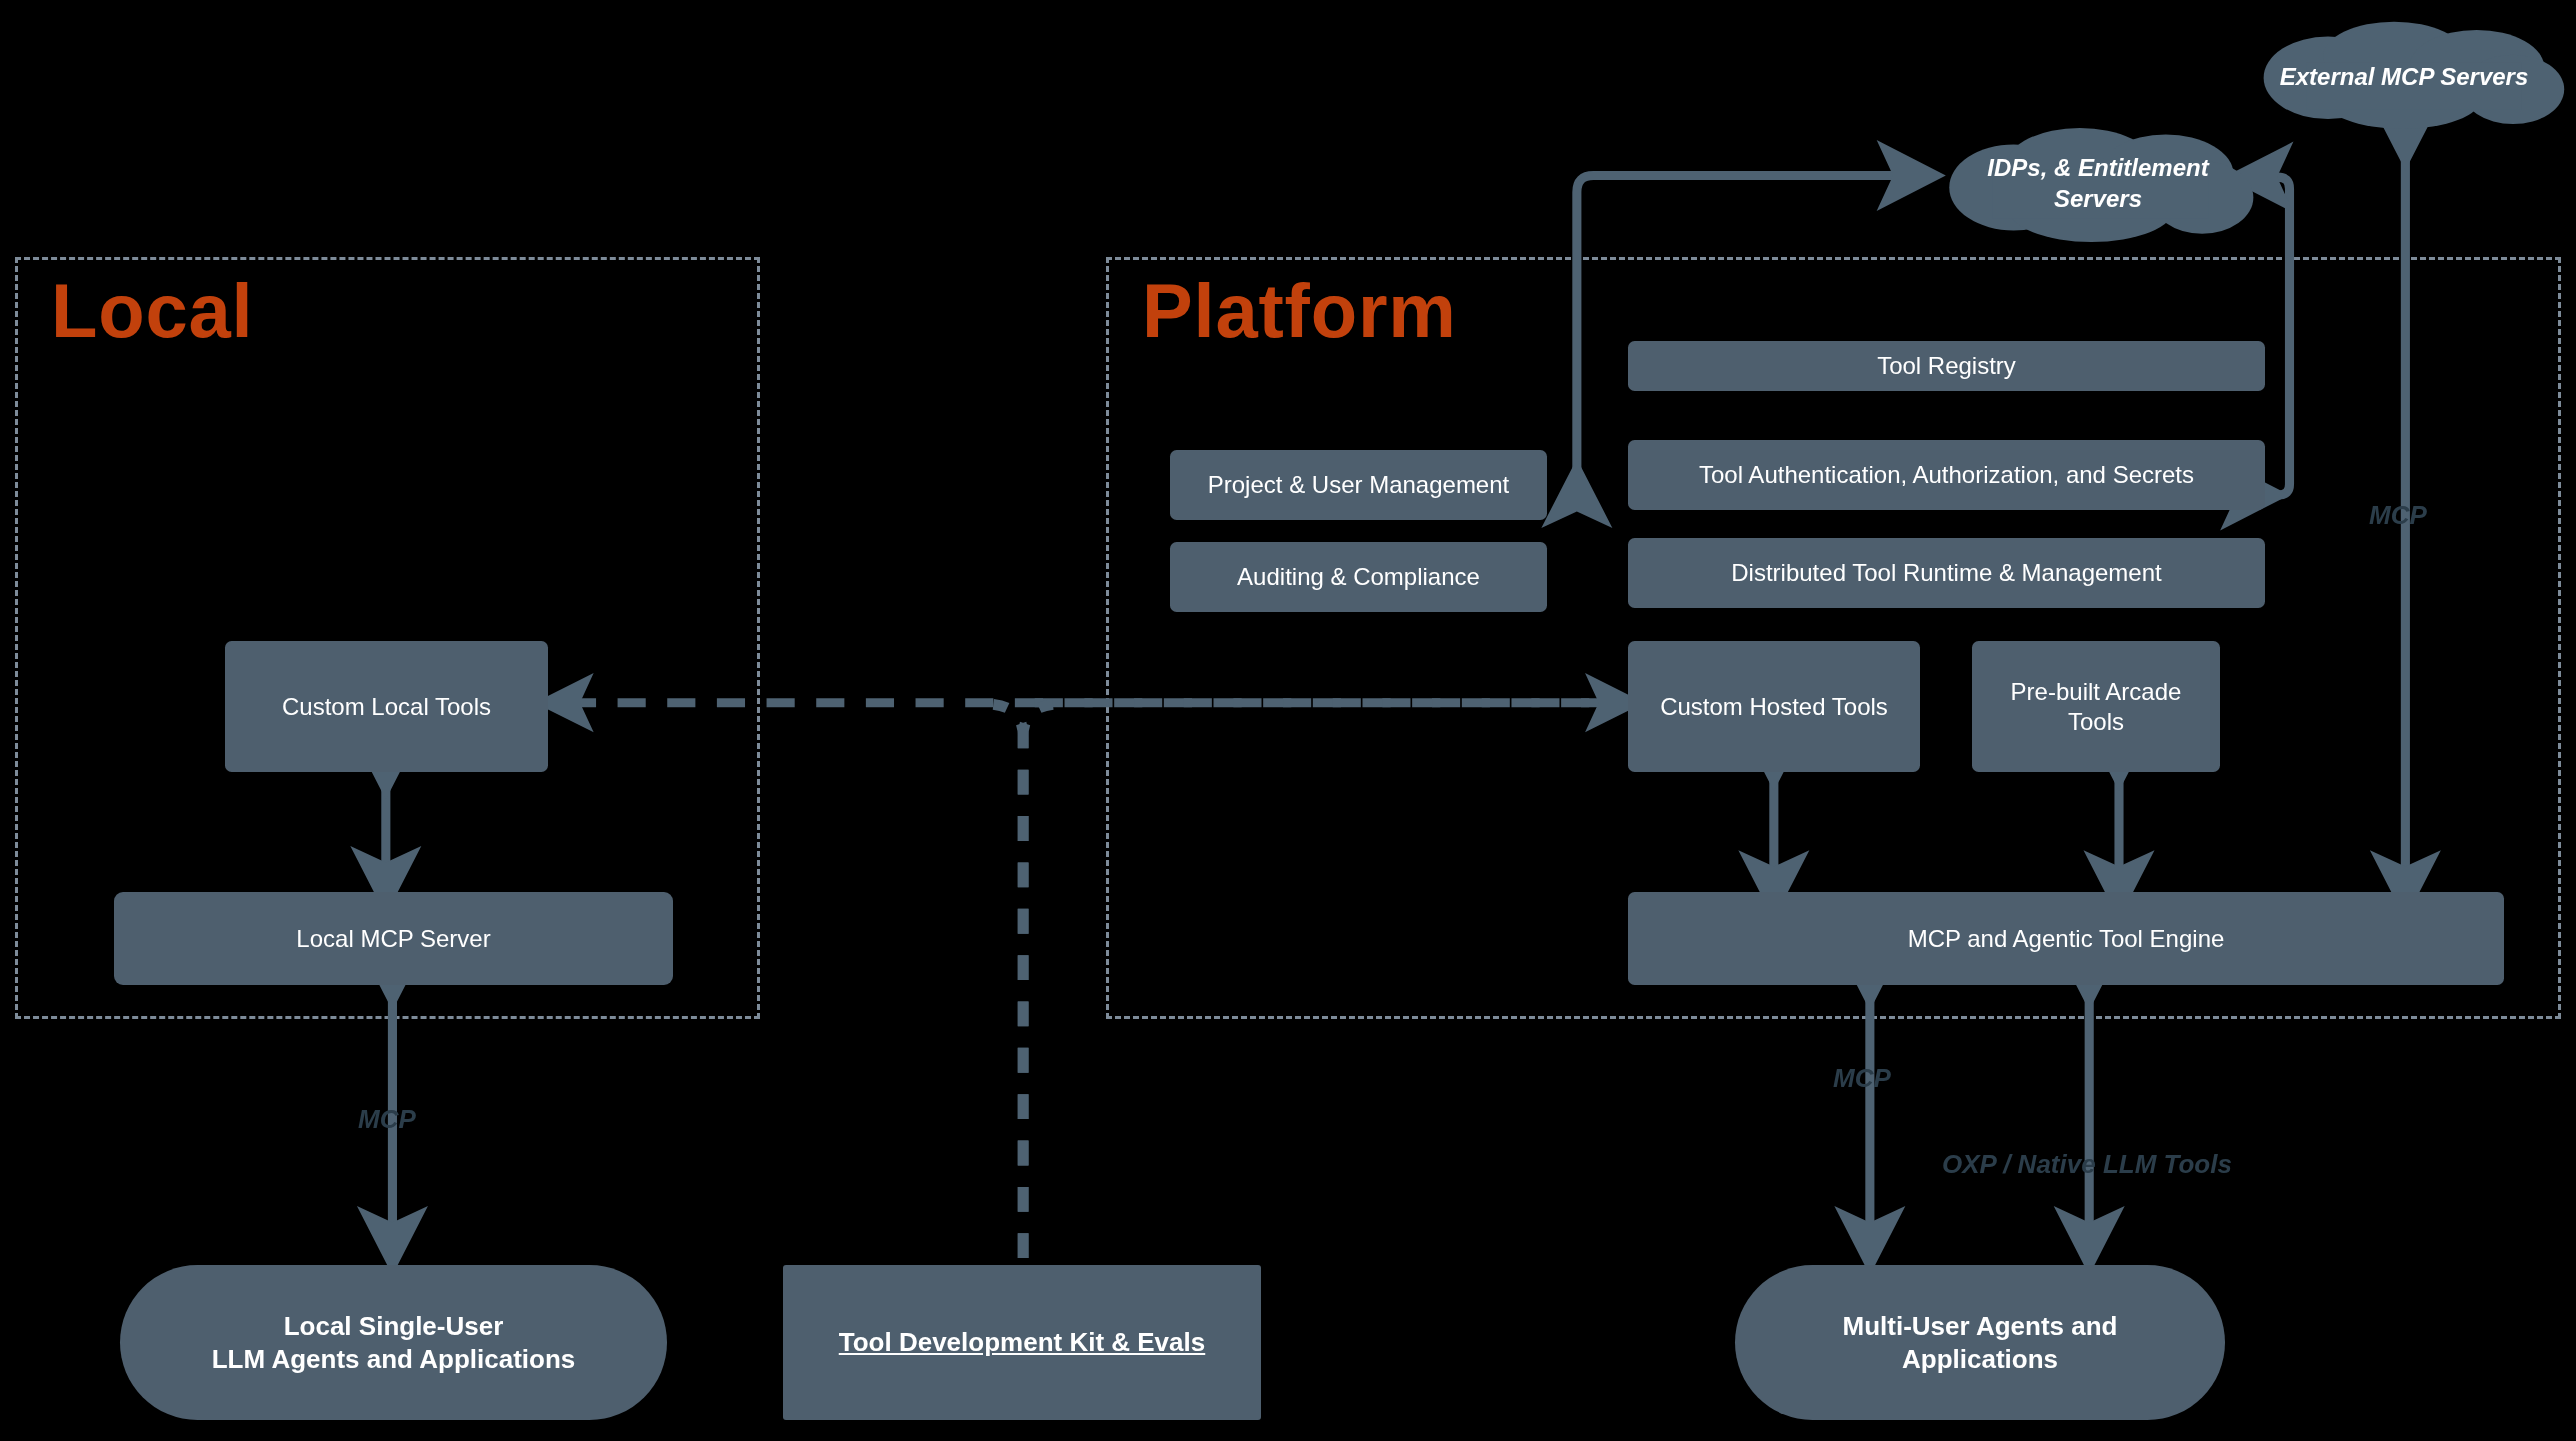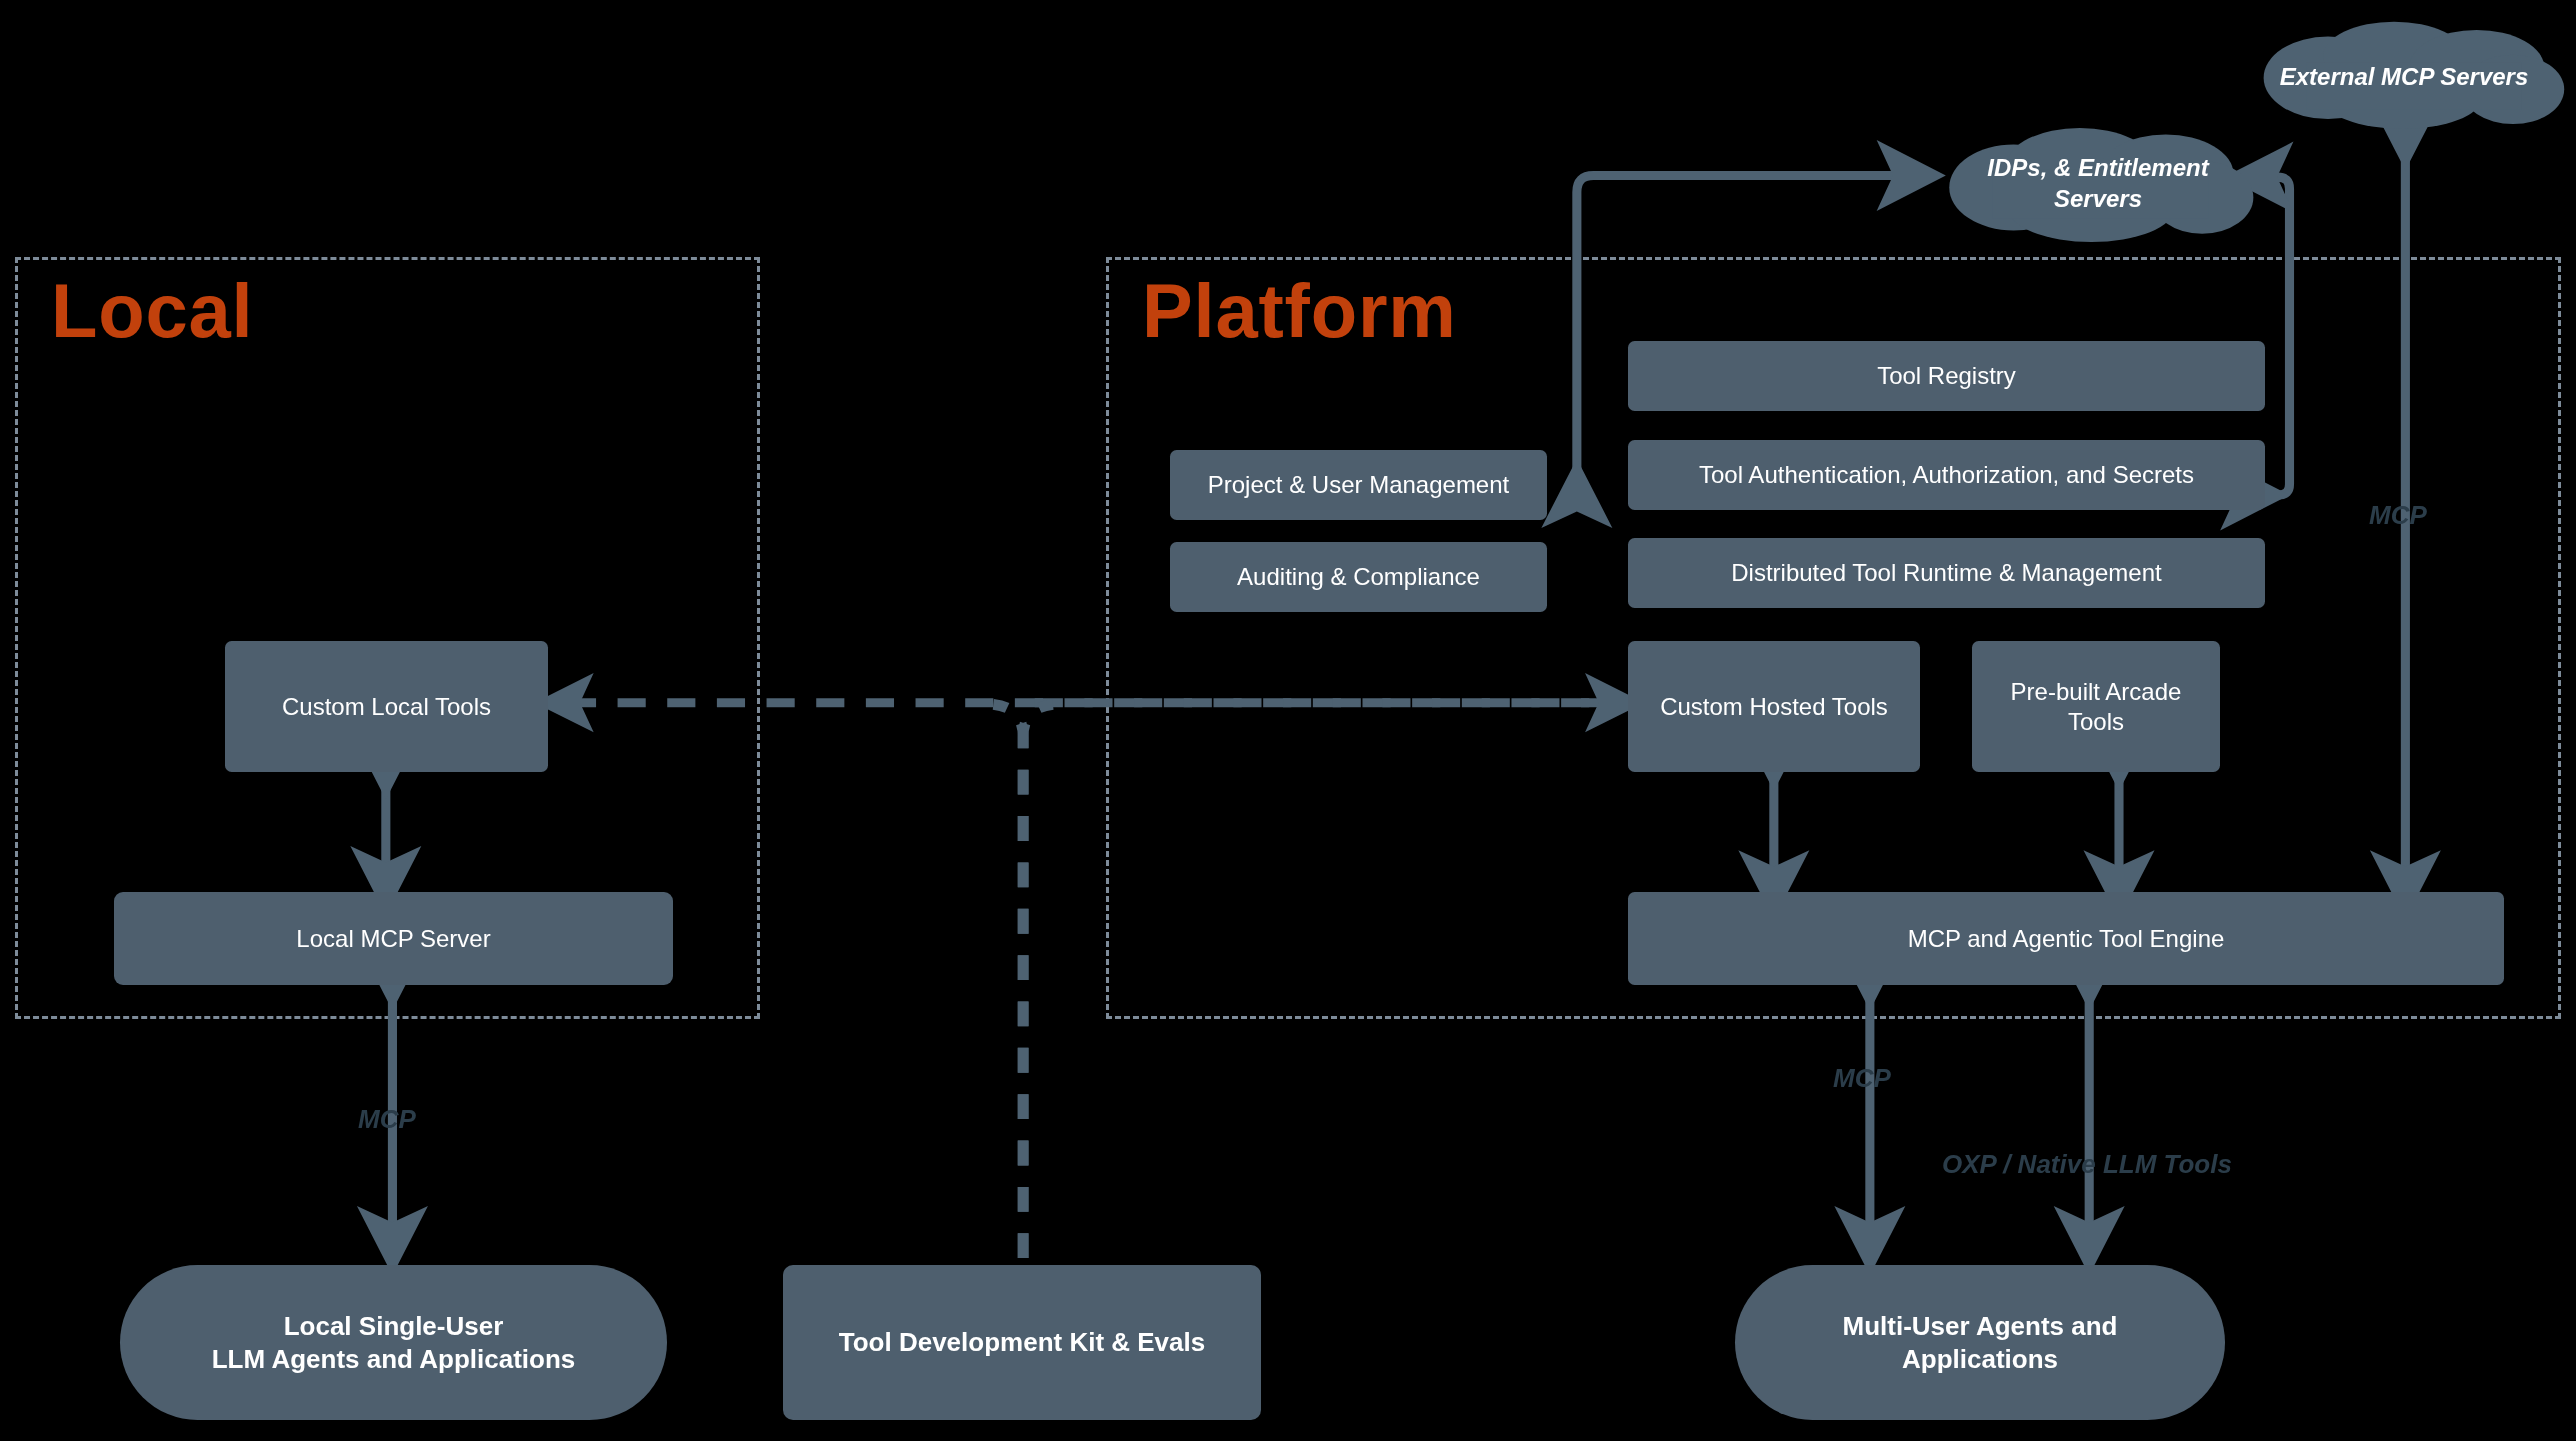--- a/index.html
+++ b/index.html
@@ -9,21 +9,21 @@
 
   
   .zone{position:absolute;border:3.3px dashed #7d8b99;box-sizing:border-box;}
   .zone-title{position:absolute;color:#c2410c;font-size:76px;font-weight:700;
               letter-spacing:0.8px;line-height:1;white-space:nowrap;}
 
   
   .box{position:absolute;background:#4e5f6e;border-radius:6.6px;
        display:flex;align-items:center;justify-content:center;
        color:#fff;text-align:center;box-sizing:border-box;padding:3.3px 11.6px;}
-  .box.sq{border-radius:10px;}
+  .box.sq{border-radius:3px;text-decoration:underline;}
   .box .lbl{font-size:24px;font-weight:400;line-height:1.25;}
   .box.bold .lbl{font-weight:700;font-size:26px;}
   .pill{border-radius:79px;}
 
   
   .cloud{position:absolute;}
   .cloud svg{position:absolute;left:0;top:0;}
   .cloud .ctext{position:absolute;left:0;top:0;width:100%;height:100%;
         display:flex;align-items:center;justify-content:center;
         color:#fff;font-style:italic;font-weight:700;font-size:24px;
@@ -124,21 +124,21 @@
   </div>
 
   <div class="box" style="left:1170px;top:450px;width:377px;height:70px;">
     <span class="lbl">Project &amp; User Management</span>
   </div>
 
   <div class="box" style="left:1170px;top:542px;width:377px;height:70px;">
     <span class="lbl">Auditing &amp; Compliance</span>
   </div>
 
-  <div class="box" style="left:1628px;top:341px;width:637px;height:70px;">
+  <div class="box" style="left:1628px;top:341px;width:637px;height:50px;">
     <span class="lbl">Tool Registry</span>
   </div>
 
   <div class="box" style="left:1628px;top:440px;width:637px;height:70px;">
     <span class="lbl">Tool Authentication, Authorization, and Secrets</span>
   </div>
 
   <div class="box" style="left:1628px;top:538px;width:637px;height:70px;">
     <span class="lbl">Distributed Tool Runtime &amp; Management</span>
   </div>

